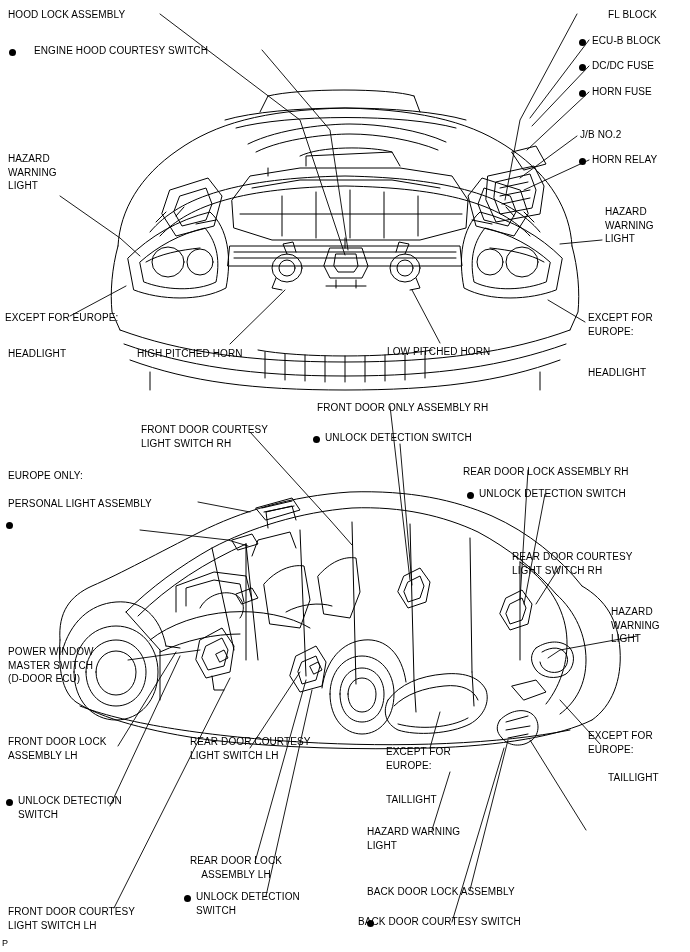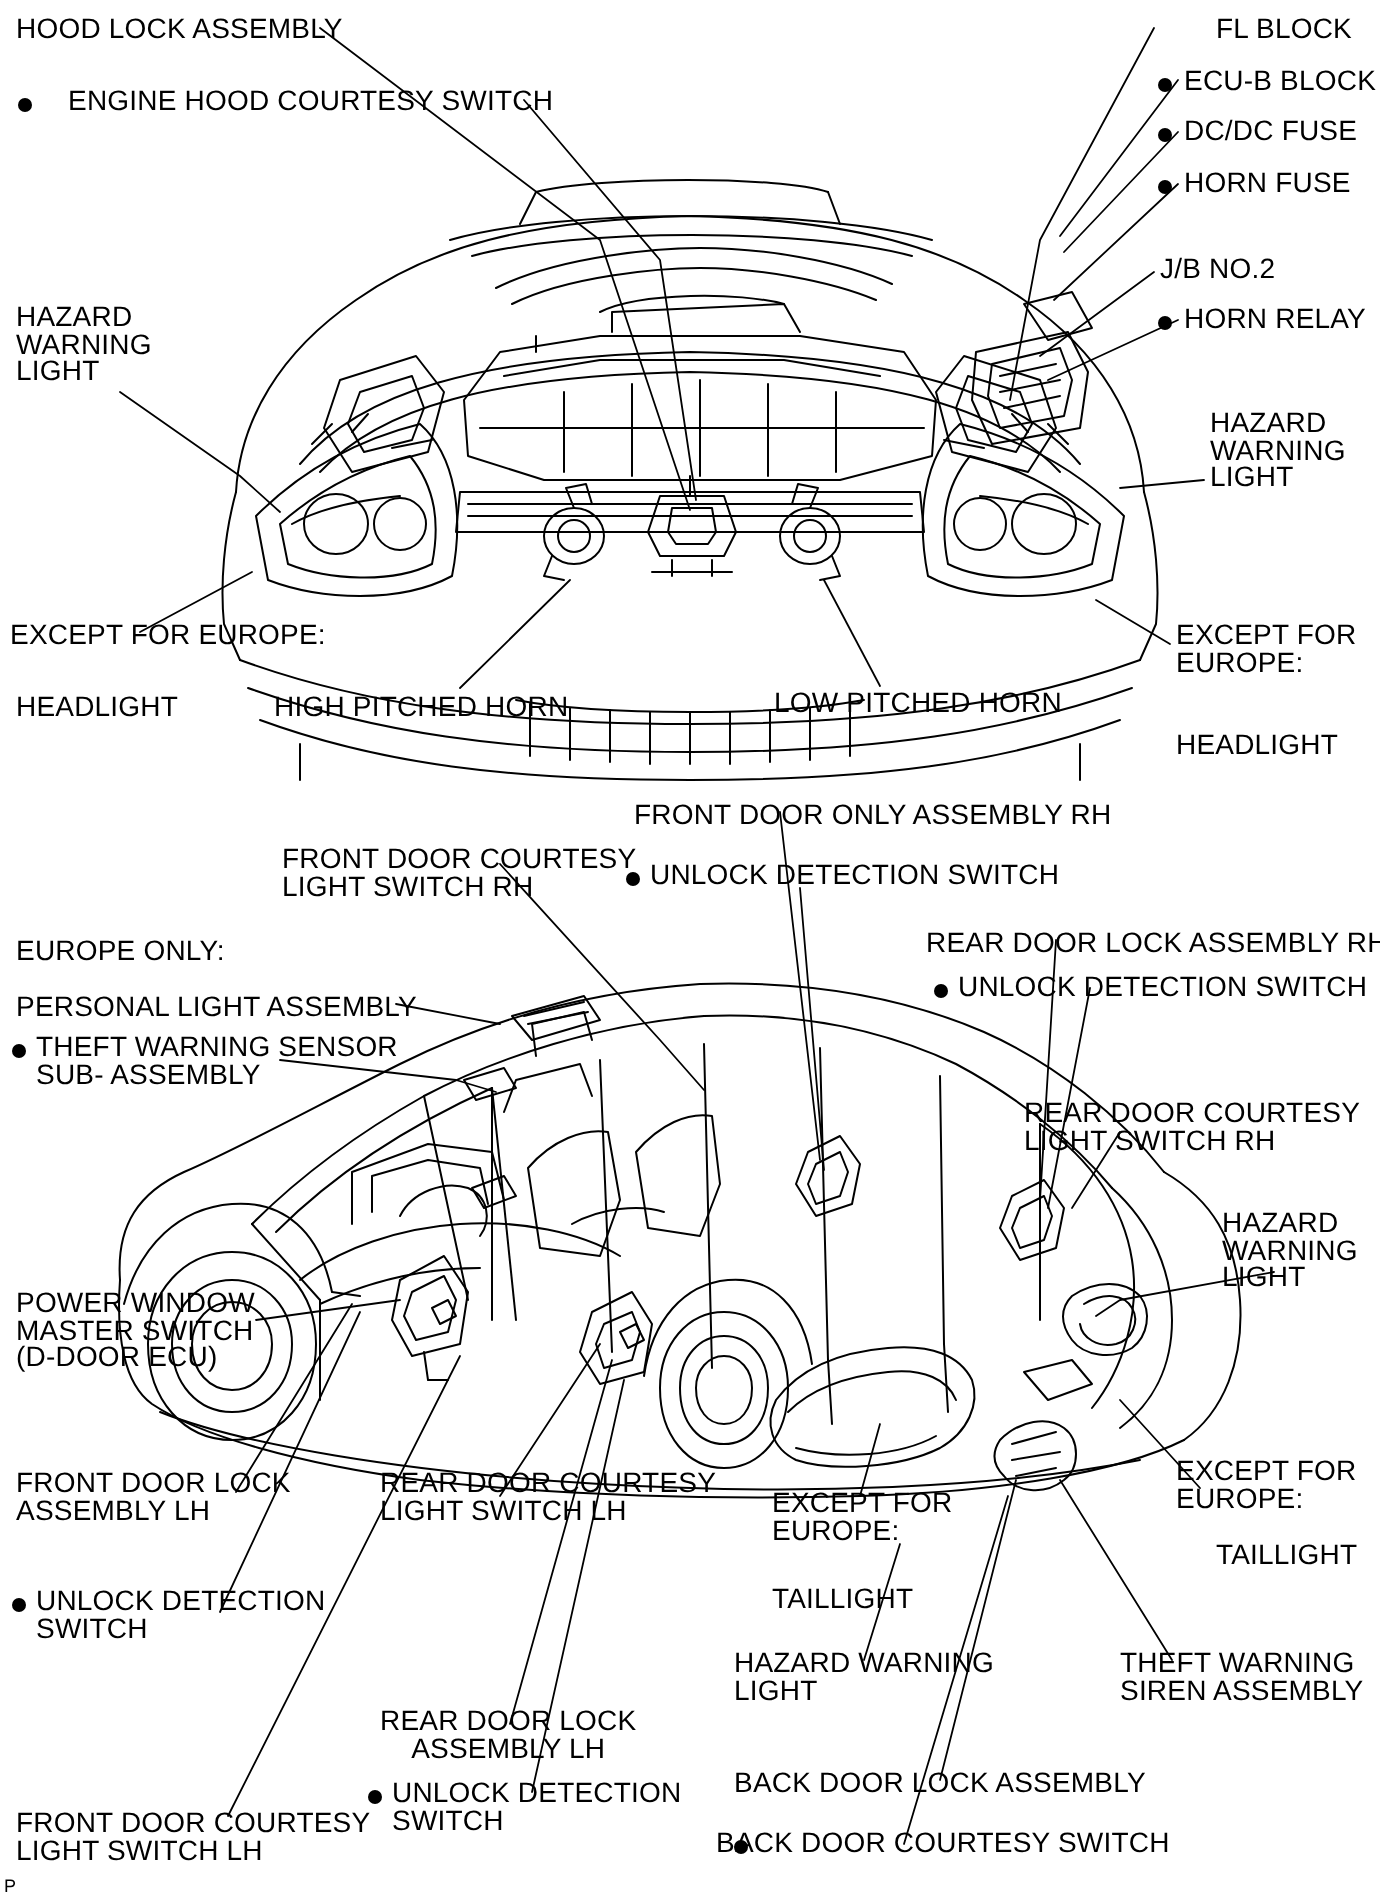--- a/index.html
+++ b/index.html
@@ -16,21 +16,21 @@
     overflow: hidden;
   }
   #sheet {
     position: absolute;
     left: 0; top: 0;
     width: 690px;
     height: 952px;
   }
   .lbl {
     position: absolute;
-    font-size: 14px;
+    font-size: 10px;
     line-height: 13.5px;
     white-space: pre;
     letter-spacing: 0.1px;
     color: #000;
   }
   .lbl.bold {
     font-weight: normal;
   }
   .bullet {
     position: absolute;
@@ -316,22 +316,20 @@
   <div class="lbl" style="left:141px; top:423px;">FRONT DOOR COURTESY
 LIGHT SWITCH RH</div>
 
   <div class="bullet" style="left:313px; top:436px;"></div>
   <div class="lbl" style="left:325px; top:431px;">UNLOCK DETECTION SWITCH</div>
 
   <div class="lbl bold" style="left:8px; top:469px;">EUROPE ONLY:</div>
   <div class="lbl" style="left:8px; top:497px;">PERSONAL LIGHT ASSEMBLY</div>
 
   <div class="bullet" style="left:6px; top:522px;"></div>
-  <div class="lbl" style="left:18px; top:517px;">THEFT WARNING SENSOR
-SUB- ASSEMBLY</div>
 
   <div class="lbl" style="left:463px; top:465px;">REAR DOOR LOCK ASSEMBLY RH</div>
 
   <div class="bullet" style="left:467px; top:492px;"></div>
   <div class="lbl" style="left:479px; top:487px;">UNLOCK DETECTION SWITCH</div>
 
   <div class="lbl" style="left:512px; top:550px;">REAR DOOR COURTESY
 LIGHT SWITCH RH</div>
 
   <div class="lbl" style="left:611px; top:605px;">HAZARD
@@ -359,22 +357,20 @@
   <div class="bullet" style="left:6px; top:799px;"></div>
   <div class="lbl" style="left:18px; top:794px;">UNLOCK DETECTION
 SWITCH</div>
 
   <div class="lbl" style="left:190px; top:854px;text-align:center;">REAR DOOR LOCK
 ASSEMBLY LH</div>
 
   <div class="lbl" style="left:367px; top:825px;">HAZARD WARNING
 LIGHT</div>
 
-  <div class="lbl" style="left:560px; top:825px;">THEFT WARNING
-SIREN ASSEMBLY</div>
 
   <div class="lbl" style="left:8px; top:905px;">FRONT DOOR COURTESY
 LIGHT SWITCH LH</div>
 
   <div class="bullet" style="left:184px; top:895px;"></div>
   <div class="lbl" style="left:196px; top:890px;">UNLOCK DETECTION
 SWITCH</div>
 
   <div class="lbl" style="left:367px; top:885px;">BACK DOOR LOCK ASSEMBLY</div>
 

